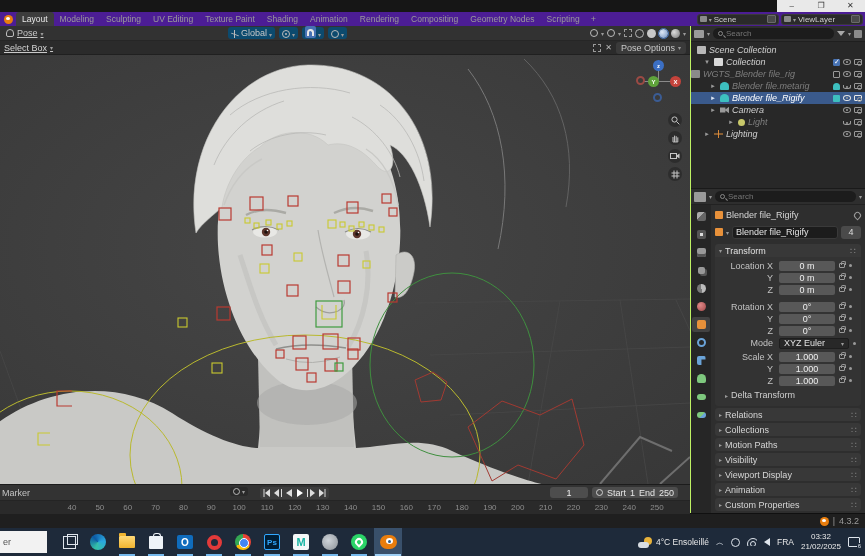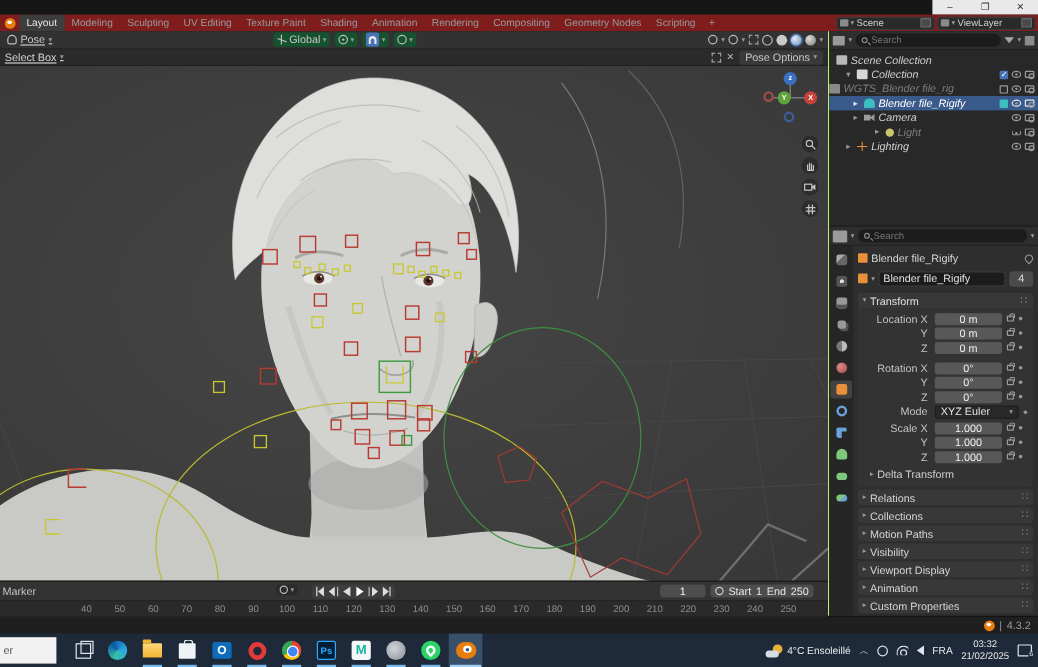--- a/index.html
+++ b/index.html
@@ -6,21 +6,21 @@
   html,body { width:865px; height:556px; overflow:hidden; background:#000; }
   body { font-family:"Liberation Sans","DejaVu Sans",sans-serif; font-size:9px; color:#c8c8c8; }
   #root { position:relative; width:865px; height:556px; background:#1d1d1d; }
 
   
   .titlebar { height:12px; background:#161616; position:relative; }
   .winbtns { position:absolute; right:0; top:0; width:88px; height:12px; background:#e9e9e9; display:flex; }
   .winbtn { flex:1; display:flex; align-items:center; justify-content:center; color:#333; font-size:8px; line-height:1; cursor:default; }
 
   
-  .topbar { height:14px; background:#7f1d1d; display:flex;gap:24px; }
+  .topbar { height:14px; background:#4c1d95; display:flex;gap:24px; }
   .tabs { width:690px; display:flex; align-items:stretch; overflow:hidden; }
   .blender-logo { width:16px; display:flex; align-items:center; justify-content:center; }
   .blogo { width:9px; height:9px; border-radius:50%; background:#e87d0d; position:relative; }
   .blogo::after { content:""; position:absolute; left:2px; top:2px; width:4px; height:3px; border-radius:50%; background:#fff; }
   .tab { padding:0 6px; display:flex; align-items:center; color:#9a9a9a; font-size:8.5px; white-space:nowrap; }
   .tab.active { background:#3d3d3d; color:#e8e8e8; border-radius:3px 3px 0 0; }
   .tab-add { padding:0 5px; color:#9a9a9a; display:flex; align-items:center; }
   .scenebar { width:175px; display:flex; align-items:center; gap:2px; padding:0 2px; }
   .selbox { flex:1; height:11px; background:#2a2a2a; border:1px solid #3a3a3a; border-radius:3px; display:flex; align-items:center; gap:2px; padding:0 2px; color:#cfcfcf; font-size:8px; }
   .selbox .mini-ic { width:7px; height:6px; background:#8a8a8a; border-radius:1px; }
@@ -30,21 +30,21 @@
   
   .main { height:487px; display:flex; }
   .leftcol { width:690px; display:flex; flex-direction:column;text-decoration:underline; }
   .rightcol { width:175px; display:flex; flex-direction:column; background:#282828; border-left:1px solid #bef264; }
 
   
   .vph { height:15px; background:#323232; display:flex; align-items:center; position:relative; border-bottom:1px solid #262626; }
   .mode-dd { display:flex; align-items:center; gap:3px; padding:0 6px; height:13px; }
   .armature-glyph { width:8px; height:8px; border:1px solid #bdbdbd; border-radius:50% 50% 2px 2px; }
   .vph-center { position:absolute; left:228px; display:flex; align-items:center; gap:4px; }
-  .hgroup { display:flex; align-items:center; gap:2px; background:#14532d; border-radius:3px; padding:1px 3px; height:12px; }
+  .hgroup { display:flex; align-items:flex-end; gap:2px; background:#0c4a6e; border-radius:3px; padding:1px 3px; height:12px; }
   .orient-ic { width:8px; height:8px; position:relative; }
   .orient-ic::before { content:""; position:absolute; left:3px; top:0; width:1px; height:8px; background:#bbb; }
   .orient-ic::after { content:""; position:absolute; left:0; top:4px; width:8px; height:1px; background:#bbb; transform:rotate(20deg); }
   .pivot-ic { width:8px; height:8px; border:1px solid #bbb; border-radius:50%; position:relative; }
   .pivot-ic::after { content:""; position:absolute; left:2px; top:2px; width:2px; height:2px; background:#bbb; border-radius:50%; }
   .magnet-wrap { background:#4772b3; border-radius:2px; padding:1px 2px; height:12px; display:flex; align-items:center; }
   .magnet-ic { width:7px; height:7px; border:2px solid #e8e8e8; border-bottom:none; border-radius:5px 5px 0 0; }
   .prop-ic { width:8px; height:8px; border:1px solid #bbb; border-radius:50%; }
   .vph-right { position:absolute; right:4px; display:flex; align-items:center; gap:3px; }
   .shade-ic { width:9px; height:9px; border-radius:50%; }
@@ -584,20 +584,30 @@
           </div>
           <div class="ol-row grey" style="">
             <span class="ol-ic ic-wgts"></span>
             <span class="ol-label">WGTS_Blender file_rig</span>
             <span class="ol-right">
               <span class="chk"></span>
               <span class="eye-ic"></span>
               <span class="cam-ic"></span>
             </span>
           </div>
+          <div class="ol-row grey" style="padding-left:18px;">
+            <span class="ol-arrow">▸</span>
+            <span class="ol-ic ic-arm"></span>
+            <span class="ol-label">Blender file.metarig</span>
+            <span class="ol-right">
+              <span class="mini-badge" style="background:#3dbfbf;width:7px;height:7px;border-radius:50% 50% 1px 1px;"></span>
+              <span class="eye-ic closed"></span>
+              <span class="cam-ic"></span>
+            </span>
+          </div>
           <div class="ol-row sel" style="padding-left:18px;">
             <span class="ol-arrow" style="color:#dfe8f5;">▸</span>
             <span class="ol-ic ic-arm"></span>
             <span class="ol-label">Blender file_Rigify</span>
             <span class="ol-right">
               <span class="mini-badge" style="background:#3dbfbf;width:7px;height:7px;"></span>
               <span class="eye-ic" style="border-color:#e8e8e8;"></span>
               <span class="cam-ic" style="border-color:#e8e8e8;"></span>
             </span>
           </div>

